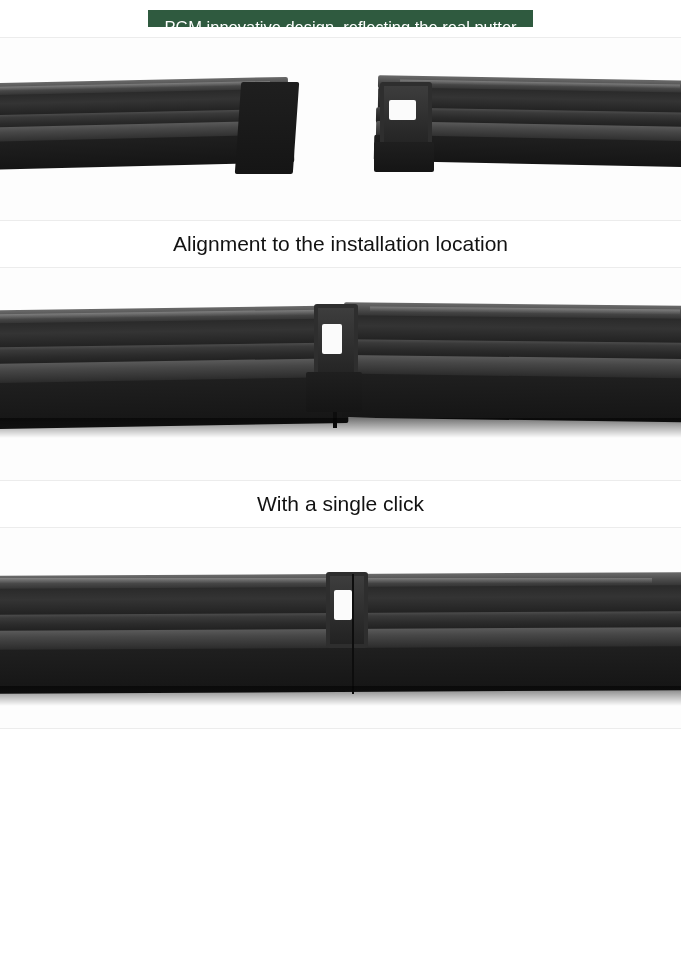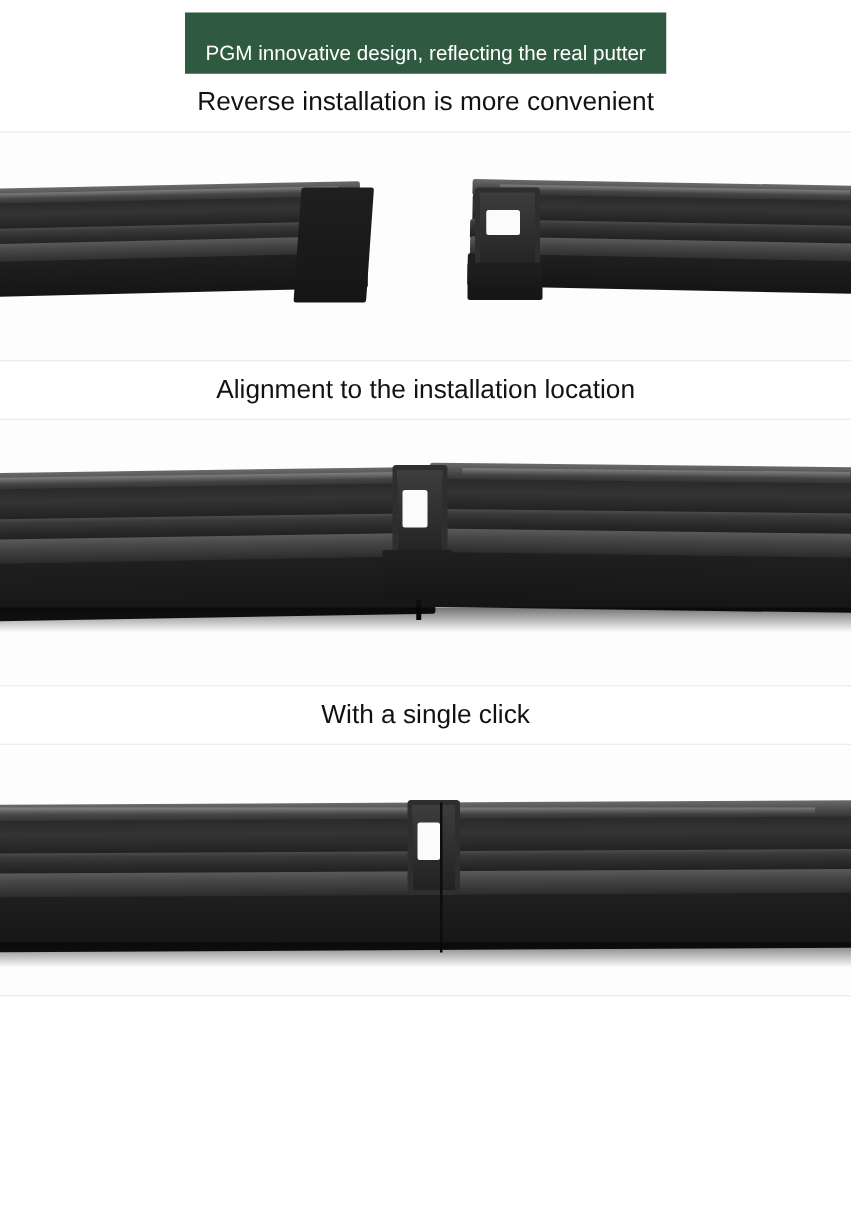--- a/index.html
+++ b/index.html
@@ -39,21 +39,21 @@
     display: flex;
     justify-content: center;
     margin-top: 10px;
   }
   .subtitle-banner {
     background: #2f5a3f;
     color: #ffffff;
     font-size: 16.5px;
     line-height: 34px;
     height: 17px;
-    padding: 16px 16px;
+    padding: 0 16px;
     text-align: center;
     white-space: nowrap;
   }
 
   
   .step-number-row {
     display: flex;
     align-items: center;
     justify-content: center;
     margin-top: 16px;
@@ -147,21 +147,20 @@
 </head>
 <body>
 
 <div class="page">
 
 
   <div class="subtitle-wrap">
     <div class="subtitle-banner">PGM innovative design, reflecting the real putter</div>
   </div>
 
-  <div class="step-caption">Reverse installation is more convenient</div>
 
   <div class="photo p1">
 
     <div class="rail edge" style="left:-12px; top:42px; width:300px; height:13px; transform:rotate(-1.2deg);"></div>
     <div class="rail inner" style="left:-12px; top:54px; width:300px; height:22px; transform:rotate(-1.2deg);"></div>
     <div class="rail" style="left:-12px; top:74px; width:302px; height:16px; transform:rotate(-1.2deg);"></div>
     <div class="rail light" style="left:-12px; top:86px; width:304px; height:18px; transform:rotate(-1.3deg);"></div>
     <div class="rail dark" style="left:-12px; top:100px; width:306px; height:28px; transform:rotate(-1.4deg);"></div>
     <div class="sheen" style="left:-10px; top:46px; width:280px; height:4px; transform:rotate(-1.2deg);"></div>
     <div class="rail dark" style="left:238px; top:44px; width:58px; height:92px; transform:skewX(-4deg);"></div>

